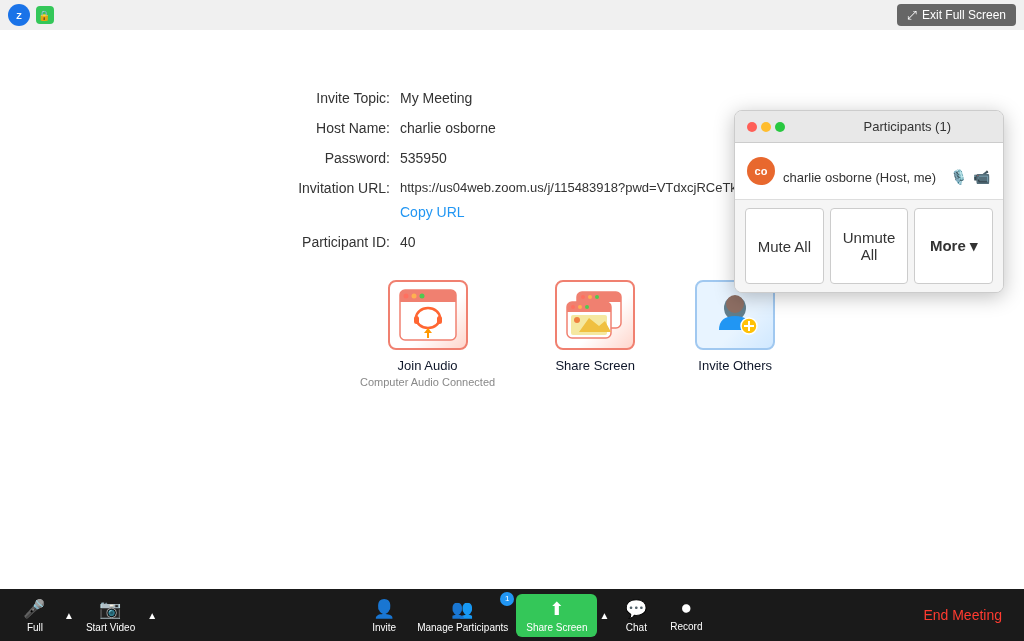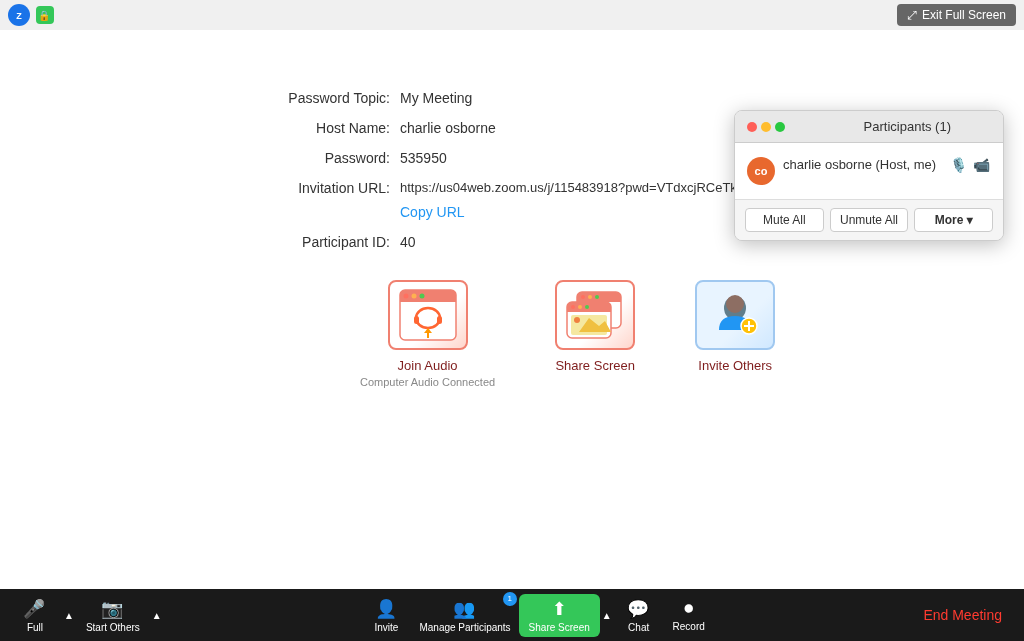--- a/index.html
+++ b/index.html
@@ -141,21 +141,21 @@
       background: linear-gradient(135deg, #fff 60%, #ffd6cc 100%);
       border-color: #f08070;
     }
     
     .invite-icon-box {
       background: linear-gradient(135deg, #e8f4ff 60%, #d0e8ff 100%);
       border-color: #a0c8f0;
     }
     .action-label {
       font-size: 13px;
-      color: #7f1d1d;
+      color: #0f172a;
       text-align: center;
     }
     .action-sublabel {
       font-size: 11px;
       color: #888;
       text-align: right;
       margin-top: 3px;
     }
 
     
@@ -196,21 +196,21 @@
       font-weight: 500;
       text-align: right;
       flex: 1;
     }
     #participants-list {
       padding: 8px 0;
       background: white;
     }
     .participant-row {
       display: flex;
-      align-items: flex-start;
+      align-items: flex-end;
       padding: 6px 12px;
       gap: 8px;
     }
     .participant-avatar {
       width: 28px; height: 28px;
       border-radius: 50%;
       background: #e8682e;
       color: white;
       font-size: 11px;
       font-weight: bold;
@@ -235,22 +235,22 @@
     }
     #participants-footer {
       padding: 8px 10px;
       display: flex;
       gap: 6px;
       border-top: 1px solid #ddd;
       background: #f5f5f5;
     }
     .footer-btn {
       flex: 1;
-      padding: 4px 8px;
-      font-size: 12px;
+      padding: 20px 8px;
+      font-size: 15px;
       background: white;
       border: 1px solid #ccc;
       border-radius: 4px;
       cursor: pointer;
       color: #333;
       text-align: center;
     }
     .more-btn {
       display: flex;
       align-items: center;
@@ -359,21 +359,21 @@
   <button id="exit-fullscreen-btn">
     <span>⤢</span>
     <span>Exit Full Screen</span>
   </button>
 </div>
 
 <div id="main-content">
   <div id="meeting-info">
 
     <div class="info-row">
-      <span class="info-label">Password Topic:</span>
+      <span class="info-label">Invite Topic:</span>
       <span class="info-value">My Meeting</span>
     </div>
 
     <div class="info-row">
       <span class="info-label">Host Name:</span>
       <span class="info-value">charlie osborne</span>
     </div>
 
     <div class="info-row">
       <span class="info-label">Password:</span>
@@ -498,21 +498,21 @@
 
 <div id="bottom-toolbar">
   <div id="toolbar-left">
     <div class="toolbar-item">
       <span class="toolbar-item-icon">🎤</span>
       <span class="toolbar-item-label">Full</span>
     </div>
     <span class="toolbar-chevron">▲</span>
     <div class="toolbar-item">
       <span class="toolbar-item-icon" style="color:#e04040;">📷</span>
-      <span class="toolbar-item-label">Start Others</span>
+      <span class="toolbar-item-label">Start Video</span>
     </div>
     <span class="toolbar-chevron">▲</span>
   </div>
 
   <div id="toolbar-center">
     <div class="toolbar-item">
       <span class="toolbar-item-icon">👤</span>
       <span class="toolbar-item-label">Invite</span>
     </div>
 

